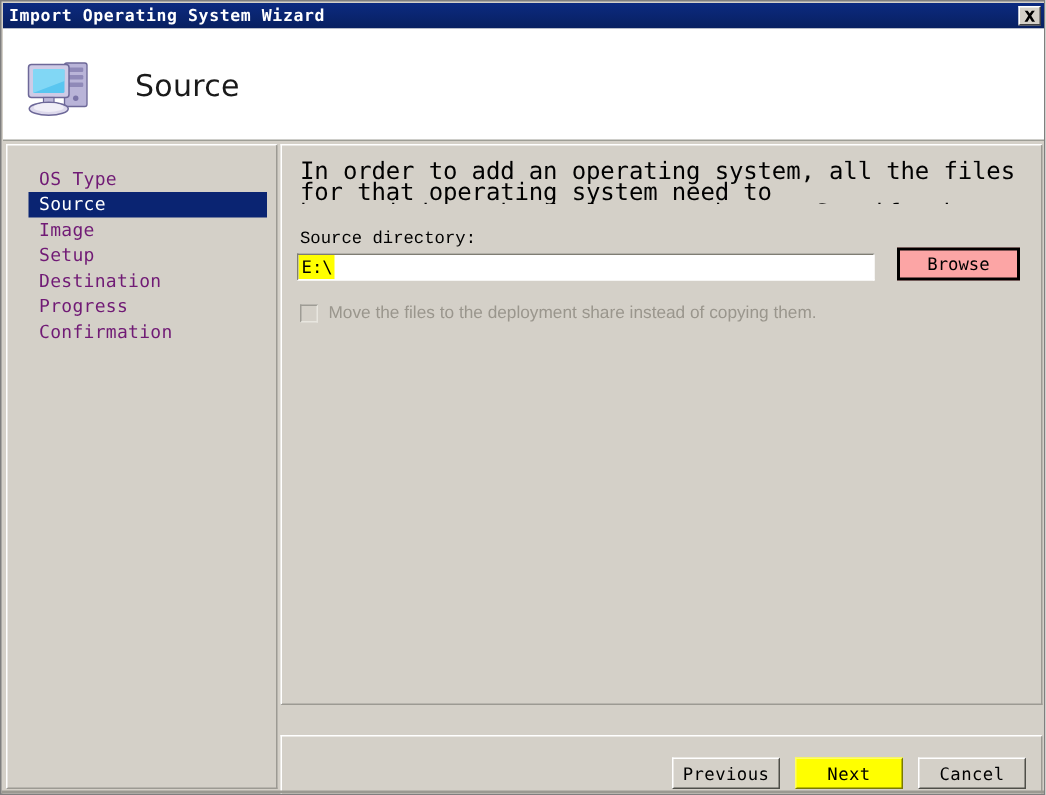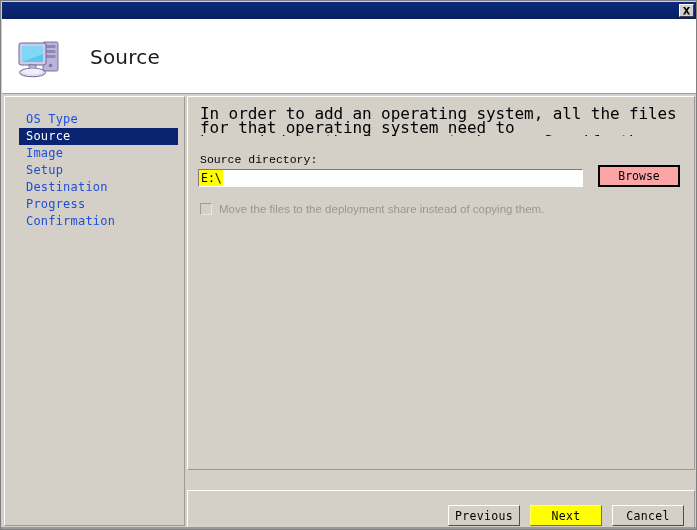--- a/index.html
+++ b/index.html
@@ -120,21 +120,21 @@
     box-sizing: border-box;
     padding-top: 14px;
   }
   .nav-item {
     height: 17px;
     line-height: 17px;
     margin-left: 14px;
     margin-right: 6px;
     padding-left: 7px;
     font-size: 12px;
-    color: #1d4ed8;
+    color: #701a75;
     font-family: "DejaVu Sans Mono", "Liberation Mono", monospace;
     white-space: nowrap;
     cursor: default;
     letter-spacing: 0.2px;
   }
   .nav-item.selected {
     background: #0a2472;
     color: #ffffff;
   }
 
@@ -299,20 +299,21 @@
     height: 2px;
     background: #9b9991;
   }
 </style>
 </head>
 <body>
 
 <div class="window">
 
   <div class="titlebar">
+    <span class="title-text">Import Operating System Wizard</span>
     <div class="close-btn">
       <span>
         <svg width="9" height="8" viewBox="0 0 9 8" aria-hidden="true">
           <path d="M1 0 L3 0 L4.5 2 L6 0 L8 0 L5.5 3.5 L8 7.5 L6 7.5 L4.5 5 L3 7.5 L1 7.5 L3.5 3.5 Z" fill="#000000"></path>
         </svg>
       </span>
     </div>
   </div>
 
   <div class="header-band">

